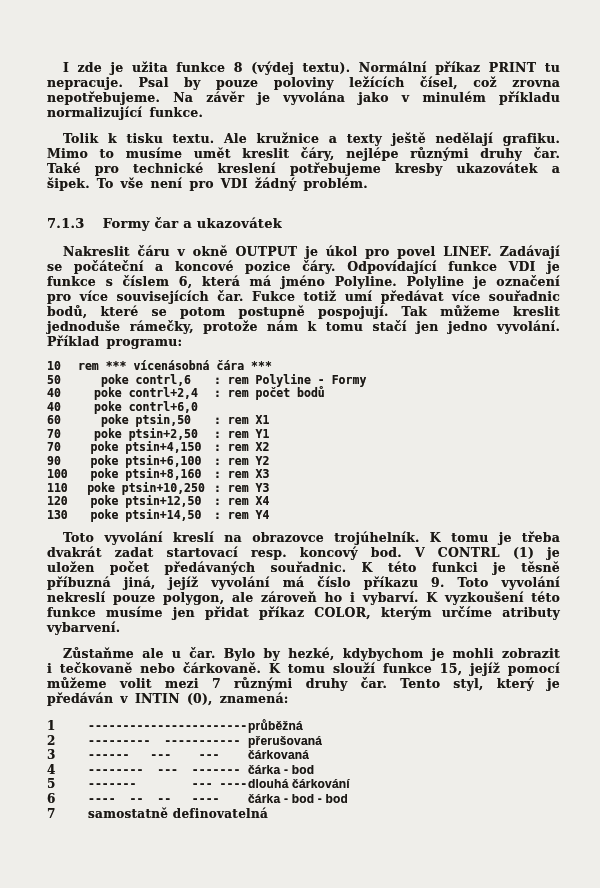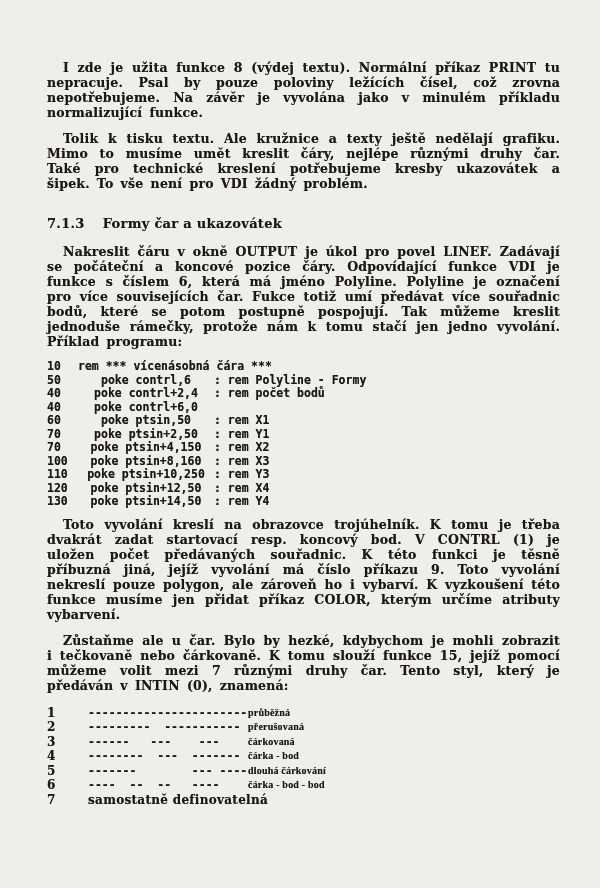--- a/index.html
+++ b/index.html
@@ -63,21 +63,21 @@
     display:flex;
     font-family:"DejaVu Serif", serif;
     font-size:12.5px;
     margin-bottom:7px;
     letter-spacing:0.3px;
   }
   .tbl-head .hs{width:81px;flex:none;}
   .trow{display:flex;}
   .trow .ts{width:41px;flex:none;font-family:"DejaVu Serif",serif;font-size:12px;}
   .trow .tp{width:160px;flex:none;white-space:pre;}
-  .trow .tl{font-family:Liberation Serif, serif;font-size:10px;letter-spacing:0.2px;}
+  .trow .tl{font-family:Liberation Sans, sans-serif;font-size:12px;letter-spacing:0.2px;}
   .trow.tr-text .tp{font-family:"DejaVu Serif",serif;font-size:12px;width:auto;letter-spacing:0.3px;}
 </style>
 </head>
 <body>
 
 <div class="page">
 
   <p class="para">I zde je užita funkce 8 (výdej textu). Normální příkaz PRINT tu nepracuje. Psal by pouze poloviny ležících čísel, což zrovna nepotřebujeme. Na závěr je vyvolána jako v minulém příkladu normalizující funkce.</p>
 
   <p class="para">Tolik k tisku textu. Ale kružnice a texty ještě nedělají grafiku. Mimo to musíme umět kreslit čáry, nejlépe různými druhy čar. Také pro technické kreslení potřebujeme kresby ukazovátek a šipek. To vše není pro VDI žádný problém.</p>
@@ -114,20 +114,25 @@
       </div>
     <div class="cl">
         <span class="no">70</span>
         <span class="co">poke ptsin+2,50</span>
         <span class="cm">: rem Y1</span>
       </div>
     <div class="cl">
         <span class="no">70</span>
         <span class="co">poke ptsin+4,150</span>
         <span class="cm">: rem X2</span>
+      </div>
+    <div class="cl">
+        <span class="no">90</span>
+        <span class="co">poke ptsin+6,100</span>
+        <span class="cm">: rem Y2</span>
       </div>
     <div class="cl">
         <span class="no">100</span>
         <span class="co">poke ptsin+8,160</span>
         <span class="cm">: rem X3</span>
       </div>
     <div class="cl">
         <span class="no">110</span>
         <span class="co">poke ptsin+10,250</span>
         <span class="cm">: rem Y3</span>

